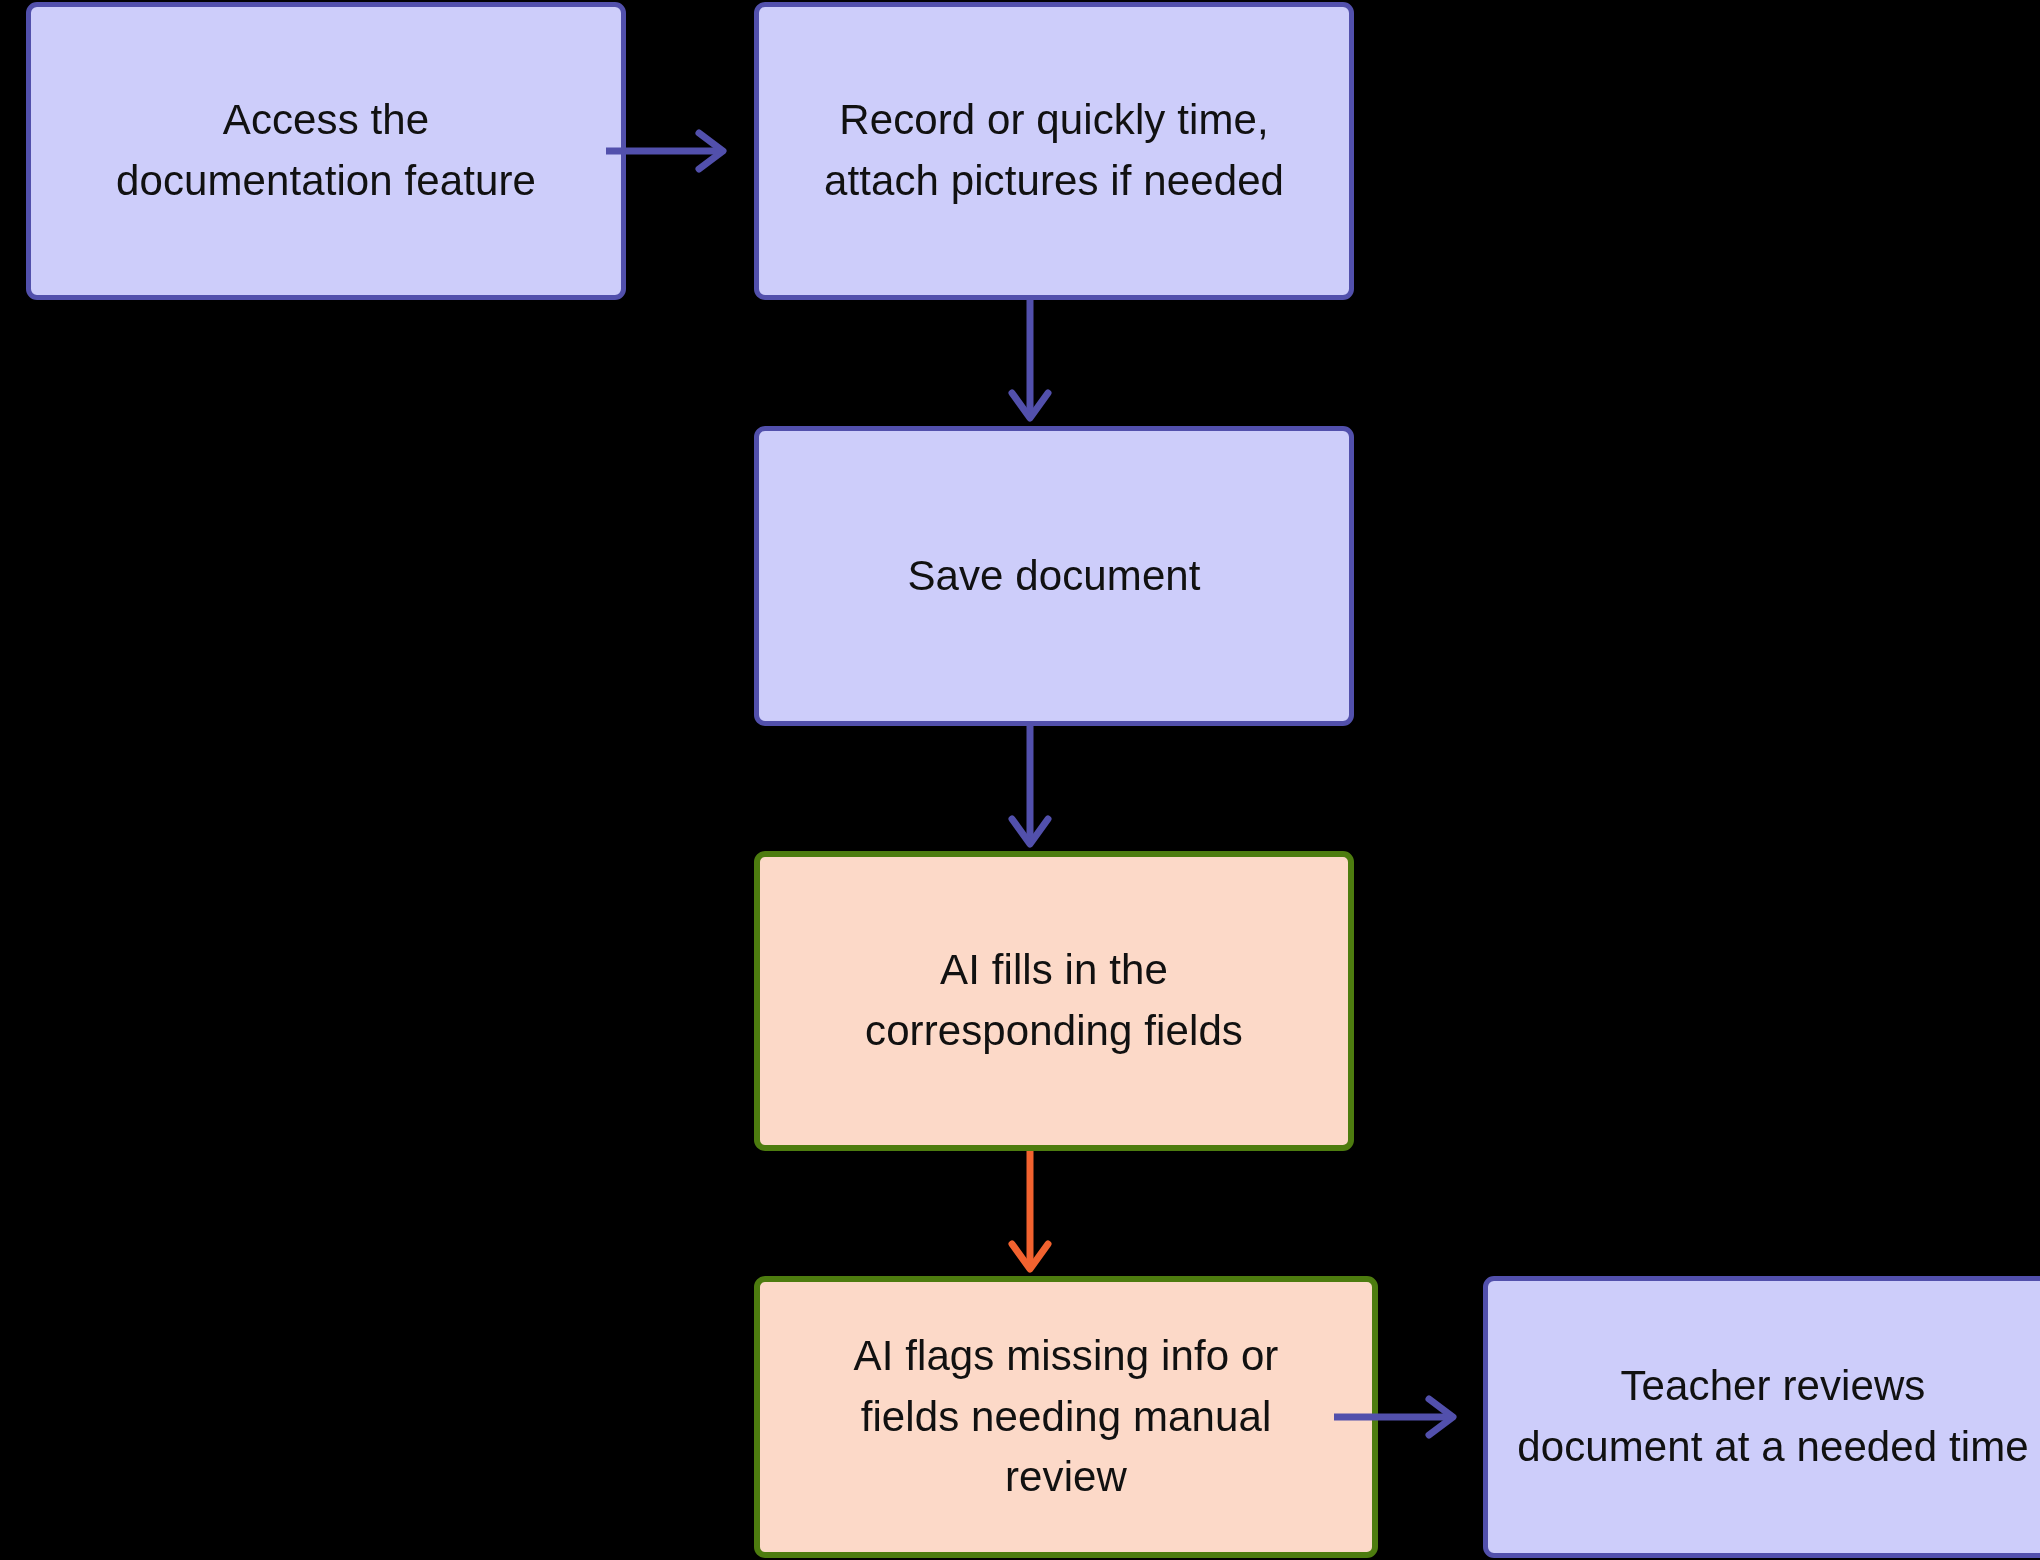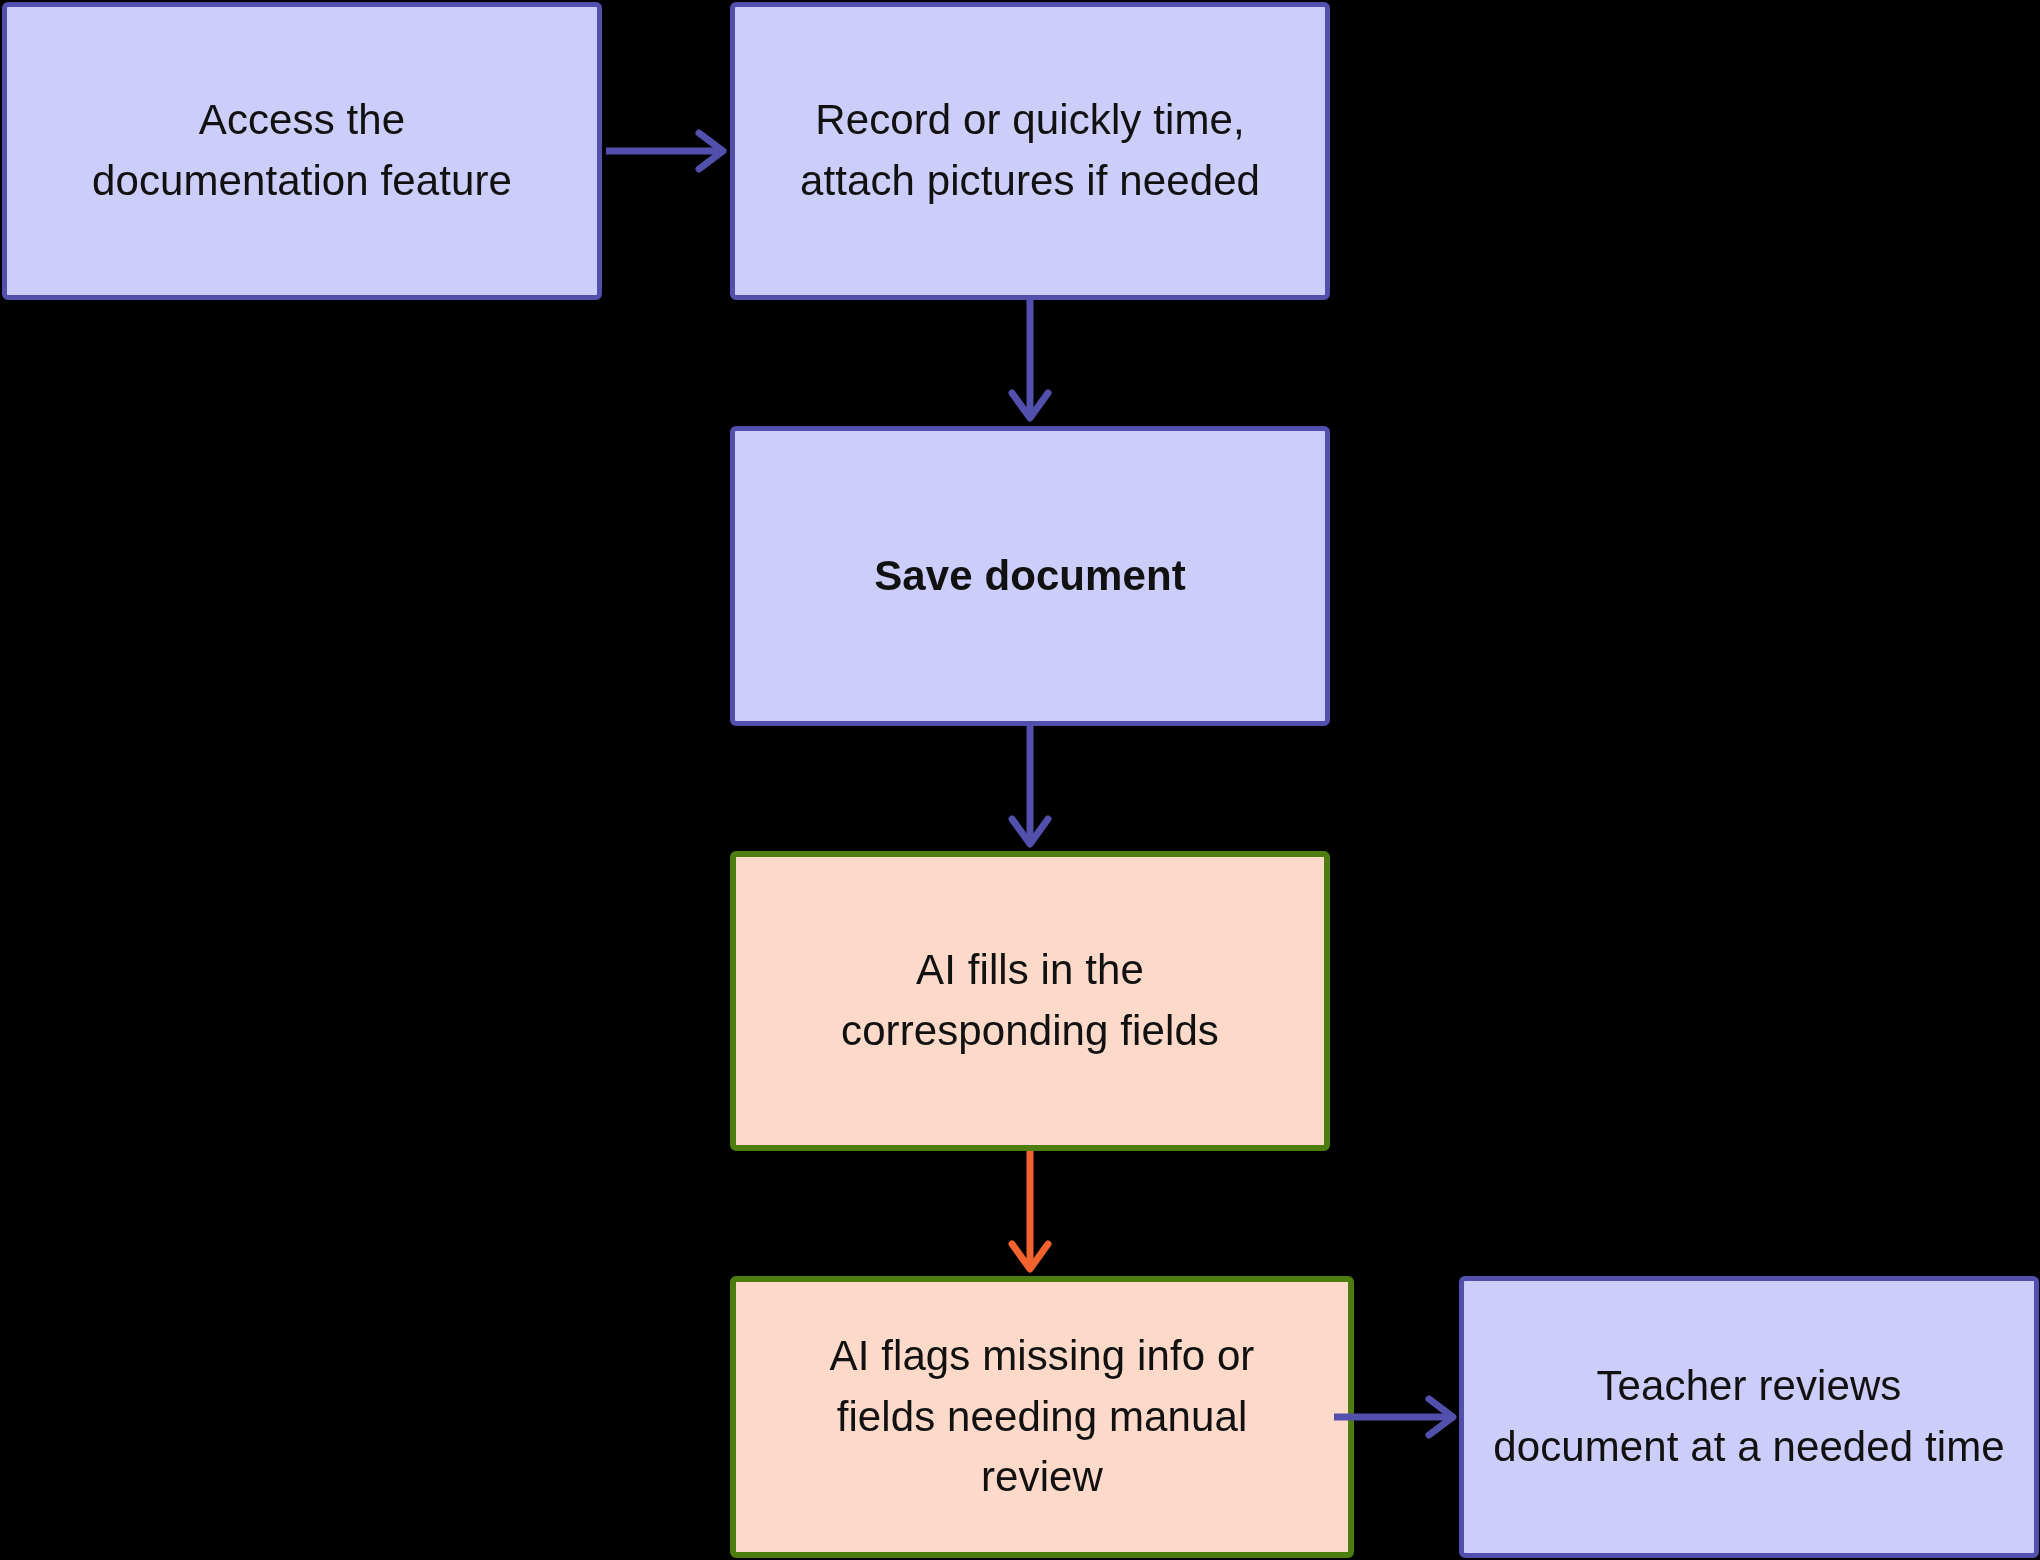--- a/index.html
+++ b/index.html
@@ -16,22 +16,23 @@
     overflow: hidden;
     font-family: "Liberation Sans", sans-serif;
   }
   .node {
     position: absolute;
     box-sizing: border-box;
     display: flex;
     align-items: center;
     justify-content: center;
     text-align: center;
-    border-radius: 6px;
+    border-radius: 11px;
     padding: 10px 24px;
+    margin-left: 24px;
   }
   .node .node-label {
     display: block;
     width: 100%;
     font-size: 42px;
     line-height: 1.45;
     color: #111111;
     white-space: pre-line;
     letter-spacing: 0.1px;
   }
@@ -58,21 +59,21 @@
   <div class="node purple" style="left:2px; top:2px; width:600px; height:298px;">
     <span class="node-label">Access the
 documentation feature</span>
   </div>
 
   <div class="node purple" style="left:730px; top:2px; width:600px; height:298px;">
     <span class="node-label">Record or quickly time,
 attach pictures if needed</span>
   </div>
 
-  <div class="node purple" style="left:730px; top:426px; width:600px; height:300px;font-weight:bold;">
+  <div class="node purple" style="left:730px; top:426px; width:600px; height:300px;">
     <span class="node-label">Save document</span>
   </div>
 
   <div class="node orange" style="left:730px; top:851px; width:600px; height:300px;">
     <span class="node-label">AI fills in the
 corresponding fields</span>
   </div>
 
   <div class="node orange" style="left:730px; top:1276px; width:624px; height:282px;">
     <span class="node-label">AI flags missing info or

